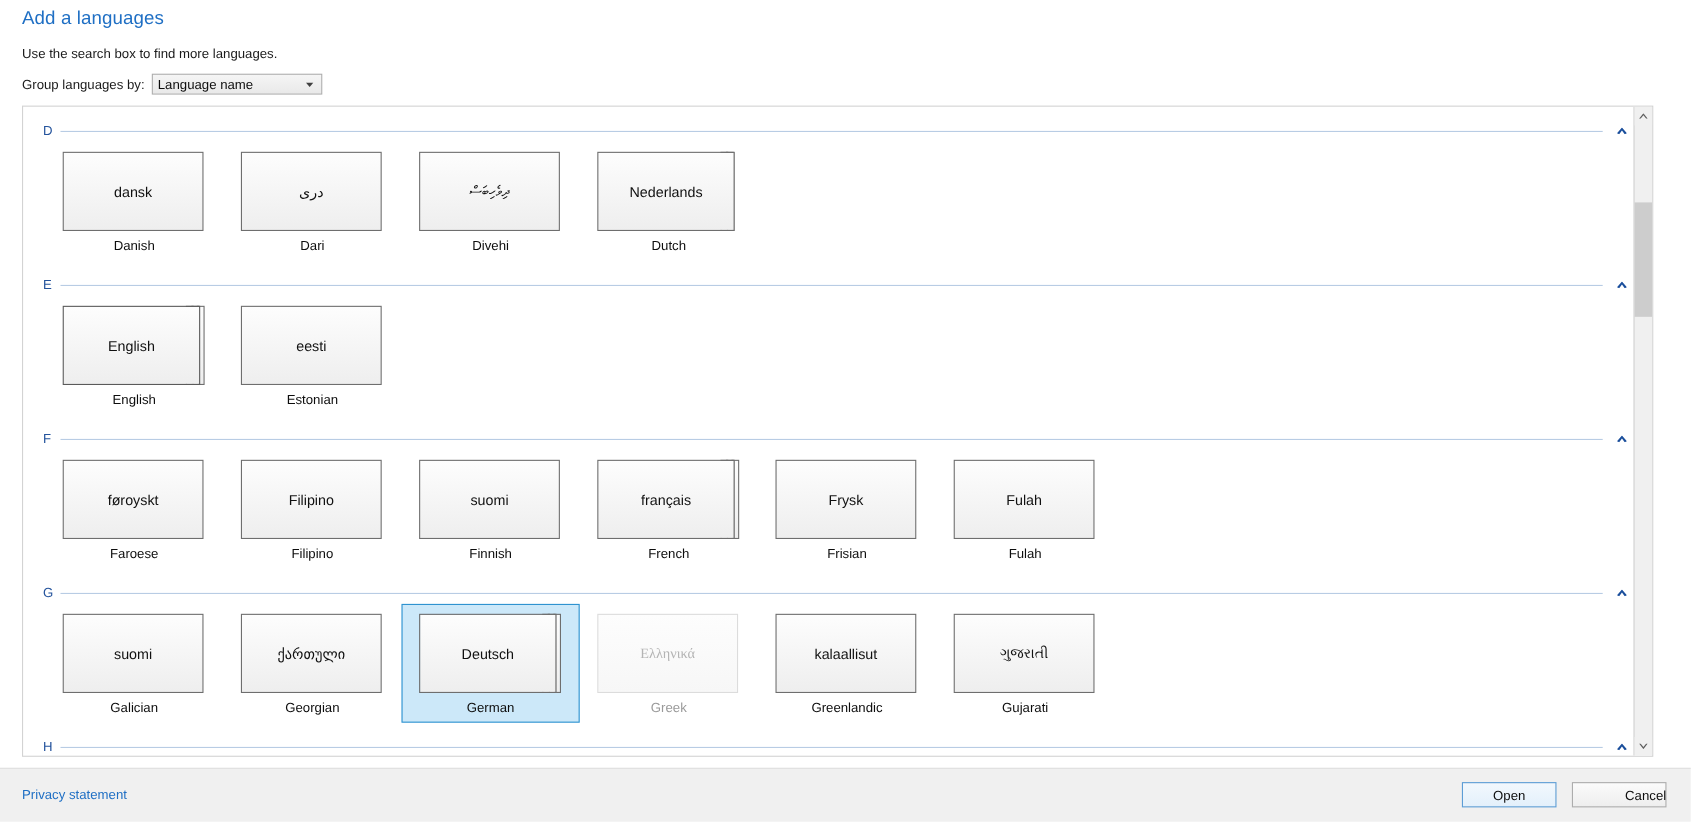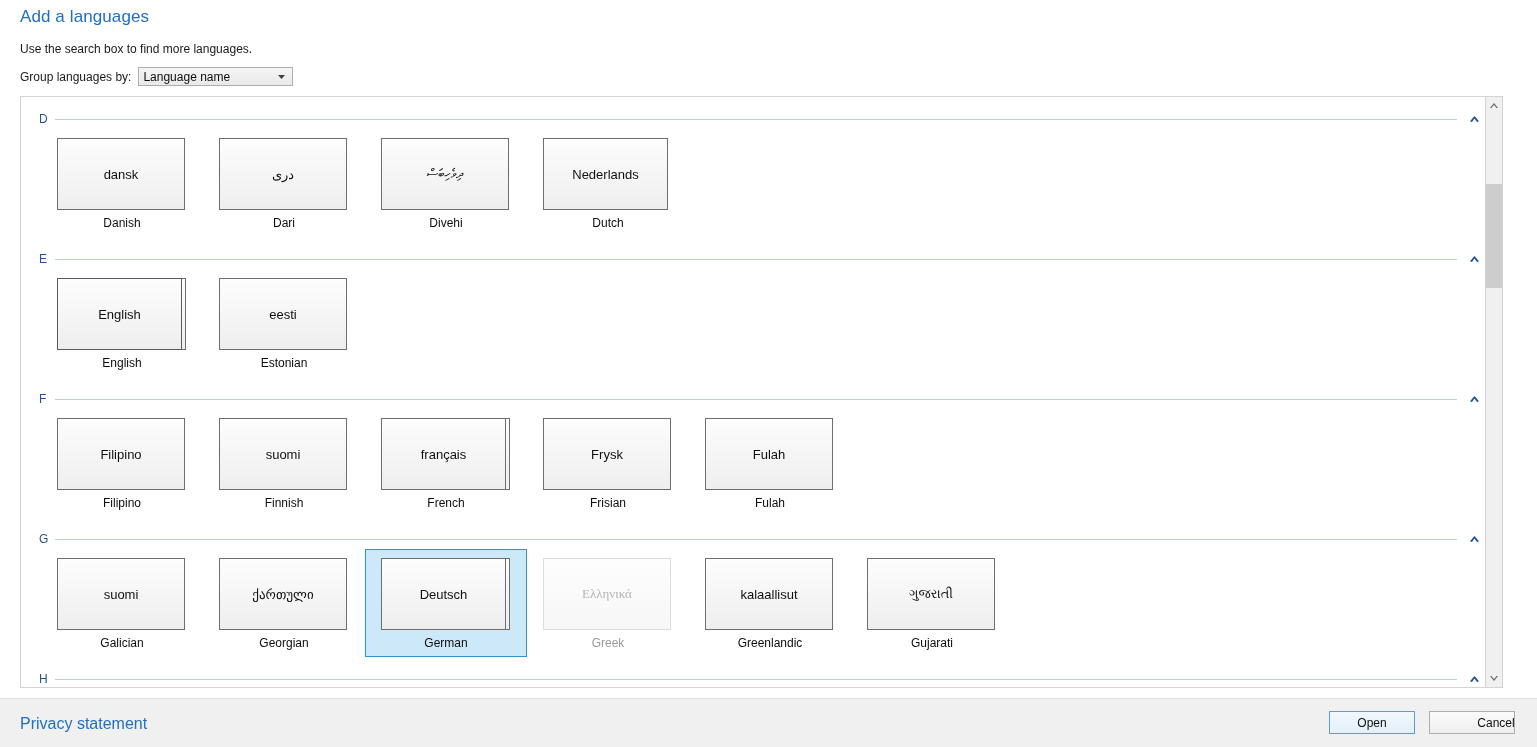--- a/index.html
+++ b/index.html
@@ -241,21 +241,21 @@
     width: 1537px;
     height: 49px;
     background: #f0f0f0;
     border-top: 1px solid #dfdfdf;
     box-sizing: border-box;
   }
   .privacy {
     position: absolute;
     left: 20px;
     top: 16px;
-    font-size: 16px;
+    font-size: 12px;
     color: #1f6fc4;
     cursor: pointer;
     white-space: nowrap;
   }
   .btn {
     position: absolute;
     top: 12px;
     width: 86px;
     height: 23px;
     box-sizing: border-box;
@@ -366,20 +366,26 @@
         <div class="sec-header">
           <span class="sec-letter">F</span>
           <span class="sec-rule"></span>
           <span class="sec-collapse">
             <svg width="9" height="6" viewBox="0 0 9 6">
               <path d="M4.5 0 L9 5.2 L7 6 L4.5 2.6 L2 6 L0 5.2 Z" fill="#1b4f9c"></path>
             </svg>
           </span>
         </div>
         <div class="tiles">
+          <div class="tile-cell">
+            <div class="tile-wrap">
+              <div class="tile">føroyskt</div>
+            </div>
+            <div class="tile-label">Faroese</div>
+          </div>
           <div class="tile-cell">
             <div class="tile-wrap">
               <div class="tile">Filipino</div>
             </div>
             <div class="tile-label">Filipino</div>
           </div>
           <div class="tile-cell">
             <div class="tile-wrap">
               <div class="tile">suomi</div>
             </div>

